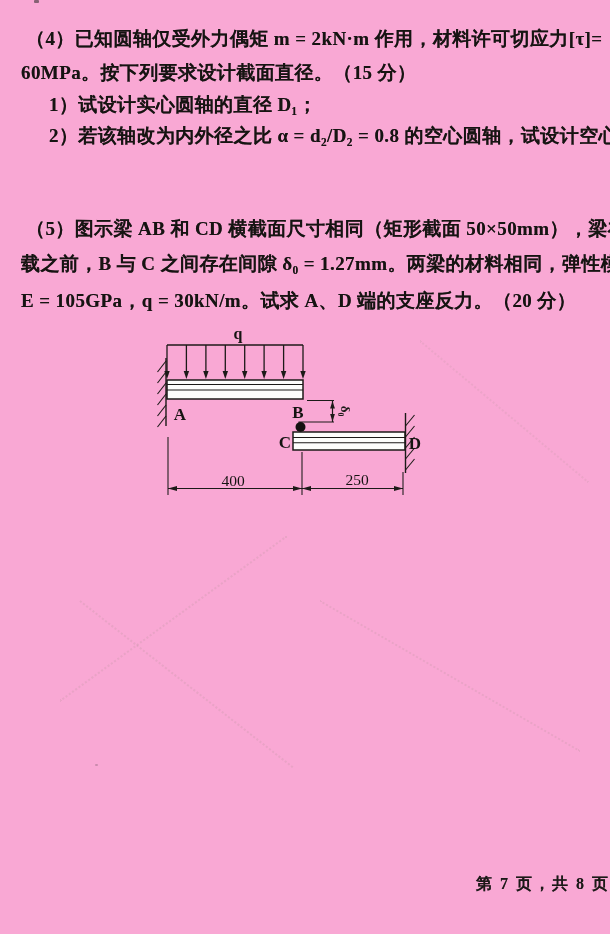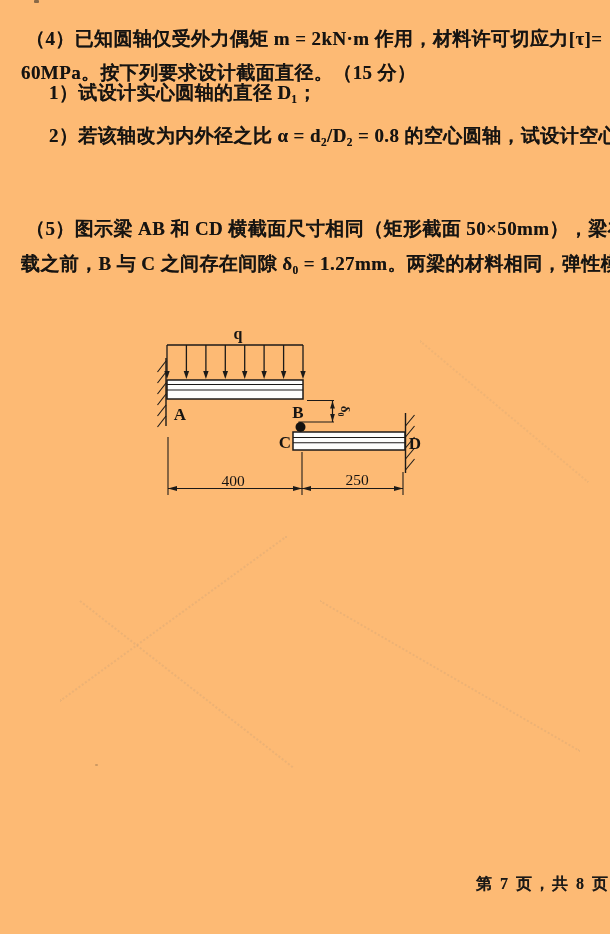--- a/index.html
+++ b/index.html
@@ -1,20 +1,20 @@
 <!DOCTYPE html>
 <html><head>
 <meta charset="utf-8">
 <style>
   html,body{margin:0;padding:0;background:#e8e8e8;}
   .page{
     position:relative;
     width:610px;height:934px;
     margin:0 auto;
-    background:#fdba74;
+    background:#f9a8d4;
     overflow:hidden;
     font-family:"Liberation Serif","DejaVu Serif",serif;
     color:#161412;
   }
   .line{
     position:absolute;
     font-size:19px;
     font-weight:600;
     letter-spacing:.4px;
     white-space:nowrap;
@@ -55,25 +55,26 @@
 
   <div class="artifact a1"></div>
   <div class="artifact a2"></div>
   <div class="artifact a3"></div>
   <div class="artifact a4"></div>
   <div class="speck s1"></div>
   <div class="speck s2"></div>
 
   <div class="line" style="left:26px;top:26px;">（4）已知圆轴仅受外力偶矩 m = 2kN·m 作用，材料许可切应力[τ]=</div>
   <div class="line" style="left:21px;top:60px;">60MPa。按下列要求设计截面直径。（15 分）</div>
-  <div class="line" style="left:49px;top:80px;text-align:right;">1）试设计实心圆轴的直径 D₁；</div>
+  <div class="line" style="left:49px;top:92px;text-align:right;">1）试设计实心圆轴的直径 D₁；</div>
   <div class="line" style="left:49px;top:123px;">2）若该轴改为内外径之比 α = d₂/D₂ = 0.8 的空心圆轴，试设计空心</div>
 
   <div class="line" style="left:26px;top:216px;">（5）图示梁 AB 和 CD 横截面尺寸相同（矩形截面 50×50mm），梁在加</div>
   <div class="line" style="left:21px;top:251px;">载之前，B 与 C 之间存在间隙 δ₀ = 1.27mm。两梁的材料相同，弹性模量</div>
+  <div class="line" style="left:21px;top:288px;">E = 105GPa，q = 30kN/m。试求 A、D 端的支座反力。（20 分）</div>
 
   <svg class="figure-svg" width="310" height="180" viewBox="0 0 310 180">
     <g stroke="#1c1a18" stroke-width="1.3" fill="none">
 
       <path d="M37 20 H173"></path>
 
       <g>
         <path d="M37 20 V48"></path>
           <path d="M56.4 20 V48"></path>
           <path d="M75.9 20 V48"></path>

